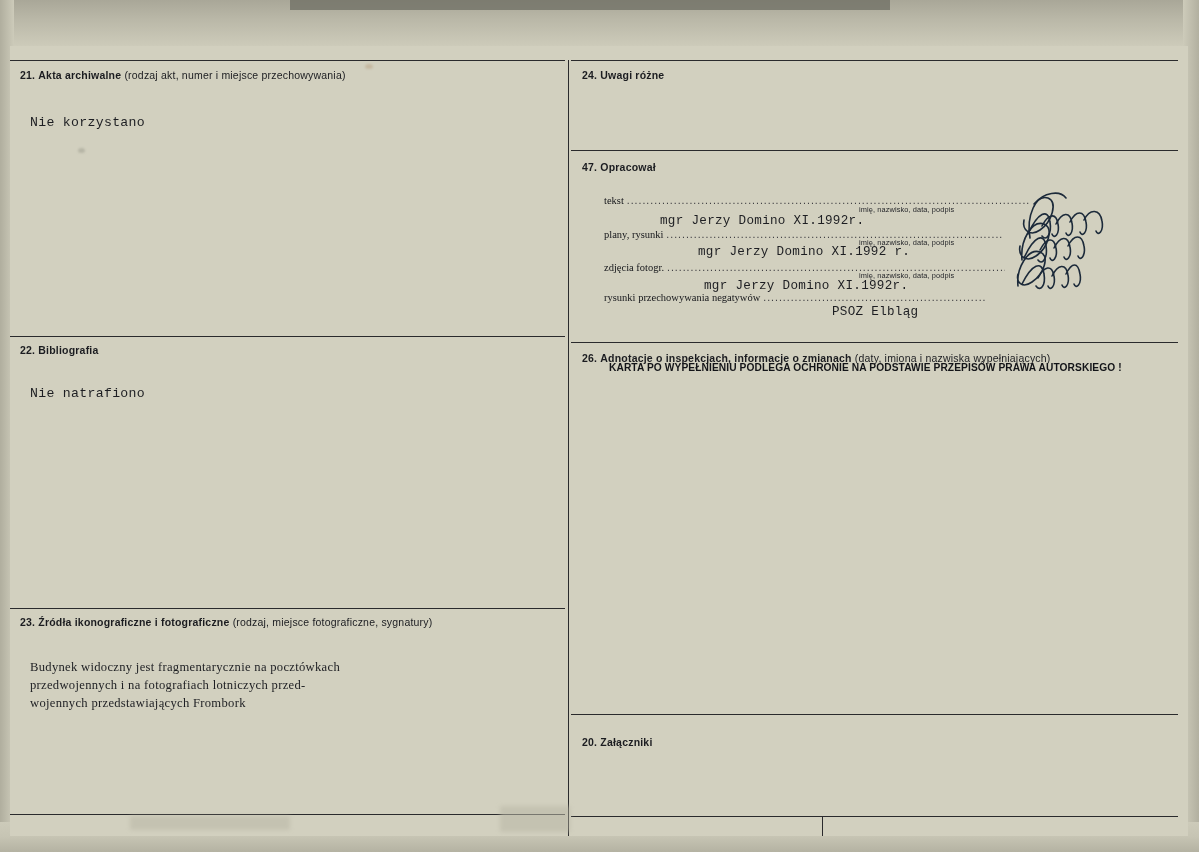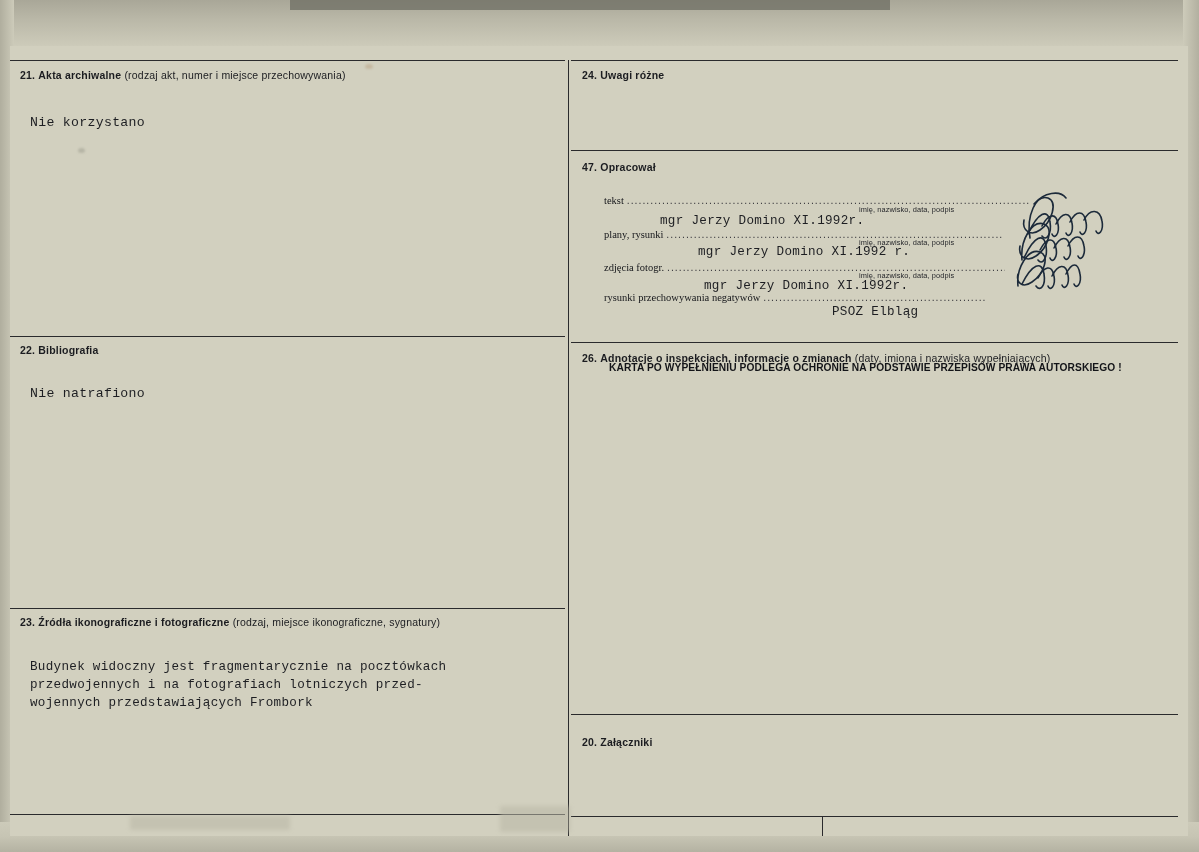--- a/index.html
+++ b/index.html
@@ -81,20 +81,21 @@
     font-size: 13.2px;
     line-height: 19px;
     color: #1d1e22;
     white-space: pre;
     letter-spacing: .3px;
     margin-top: 24px;
   }
   .typed.small {
     font-size: 12.6px;
     line-height: 18px;
+    font-family: Liberation Serif, serif;
   }
 
   
   .s25-row {
     position: absolute;
     font-size: 10.5px;
     white-space: nowrap;
   }
   .s25-row .lbl { font-weight: normal; font-family: Liberation Serif, serif; }
   .dots {
@@ -178,21 +179,21 @@
     <div class="field-label" style="left:10px; top:298px;">
       <span class="num">22.</span>
       <span class="num">Bibliografia</span>
       <span class="sub"></span>
     </div>
     <div class="typed" style="left:20px; top:314px;">Nie natrafiono</div>
 
     <div class="field-label" style="left:10px; top:570px;">
       <span class="num">23.</span>
       <span class="num">Źródła ikonograficzne i fotograficzne</span>
-      <span class="sub">(rodzaj, miejsce ikonograficzne, sygnatury)</span>
+      <span class="sub">(rodzaj, miejsce fotograficzne, sygnatury)</span>
     </div>
     <div class="typed small" style="left:20px; top:588px;">Budynek widoczny jest fragmentarycznie na pocztówkach
 przedwojennych i na fotografiach lotniczych przed-
 wojennych przedstawiających Frombork</div>
 
     <div class="field-label" style="left:572px; top:23px;">
       <span class="num">24.</span>
       <span class="num">Uwagi różne</span>
     </div>
     <div class="typed" style="left:586px; top:44px;"></div>

